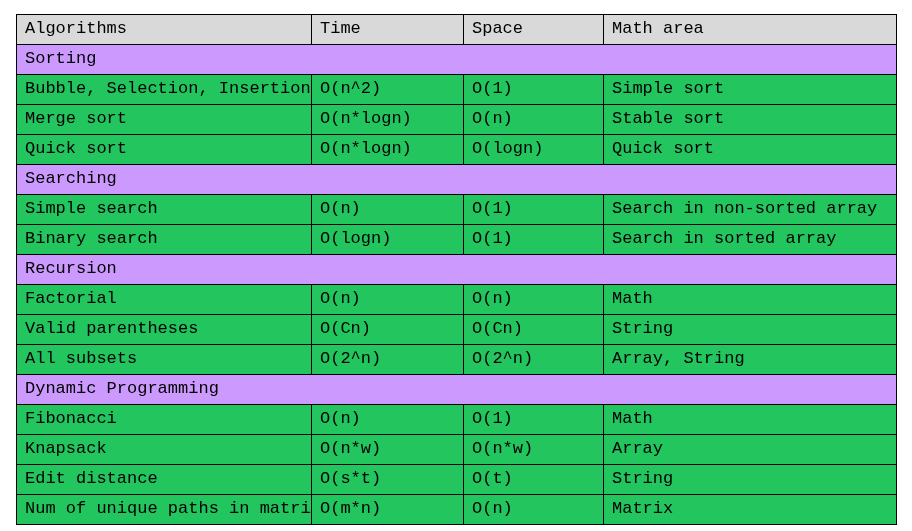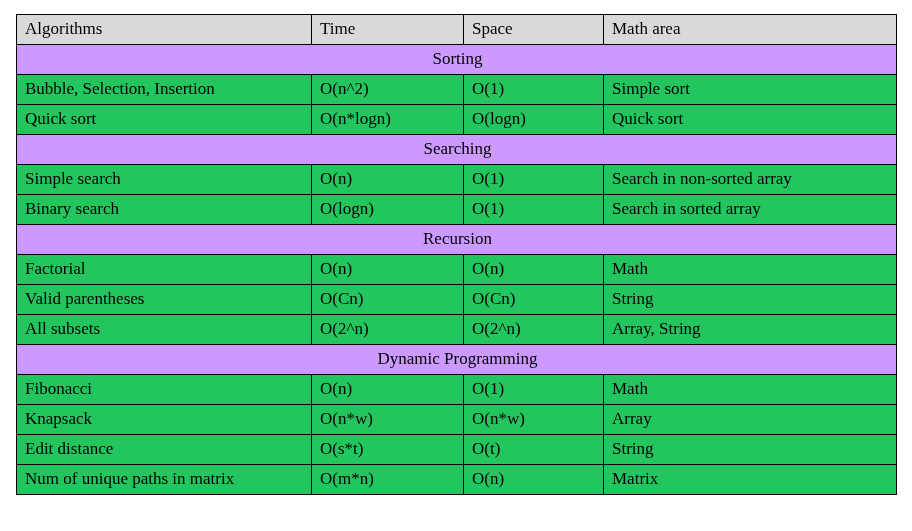--- a/index.html
+++ b/index.html
@@ -13,20 +13,21 @@
     font-family: "Liberation Serif", serif;
     color: #000000;
     overflow: hidden;
   }
   #page {
     position: relative;
     width: 912px;
     height: 512px;
     box-sizing: border-box;
     padding: 14px 16px 13px 16px;
+    font-family: Liberation Mono, monospace;
   }
   table.algo-table {
     border-collapse: collapse;
     width: 880px;
     table-layout: fixed;
     font-size: 17px;
   }
   table.algo-table col.c0 { width: 295px; }
   table.algo-table col.c1 { width: 152px; }
   table.algo-table col.c2 { width: 140px; }
@@ -44,21 +45,20 @@
     white-space: nowrap;
     overflow: hidden;
   }
   table.algo-table thead th {
     background: #d9d9d9;
     font-size: 17px;
   }
   tr.section-row td {
     background: #cc99ff;
     font-size: 17px;
-    text-align: center;
   }
   tr.data-row td {
     background: #22c55e;
   }
 </style>
 </head>
 <body>
 
 <div id="page">
 
@@ -83,20 +83,26 @@
         <td colspan="4">Sorting</td>
       </tr>
 
       <tr class="data-row">
         <td>Bubble, Selection, Insertion</td>
         <td>O(n^2)</td>
         <td>O(1)</td>
         <td>Simple sort</td>
       </tr>
 
+      <tr class="data-row">
+        <td>Merge sort</td>
+        <td>O(n*logn)</td>
+        <td>O(n)</td>
+        <td>Stable sort</td>
+      </tr>
 
       <tr class="data-row">
         <td>Quick sort</td>
         <td>O(n*logn)</td>
         <td>O(logn)</td>
         <td>Quick sort</td>
       </tr>
 
       <tr class="section-row">
         <td colspan="4">Searching</td>

